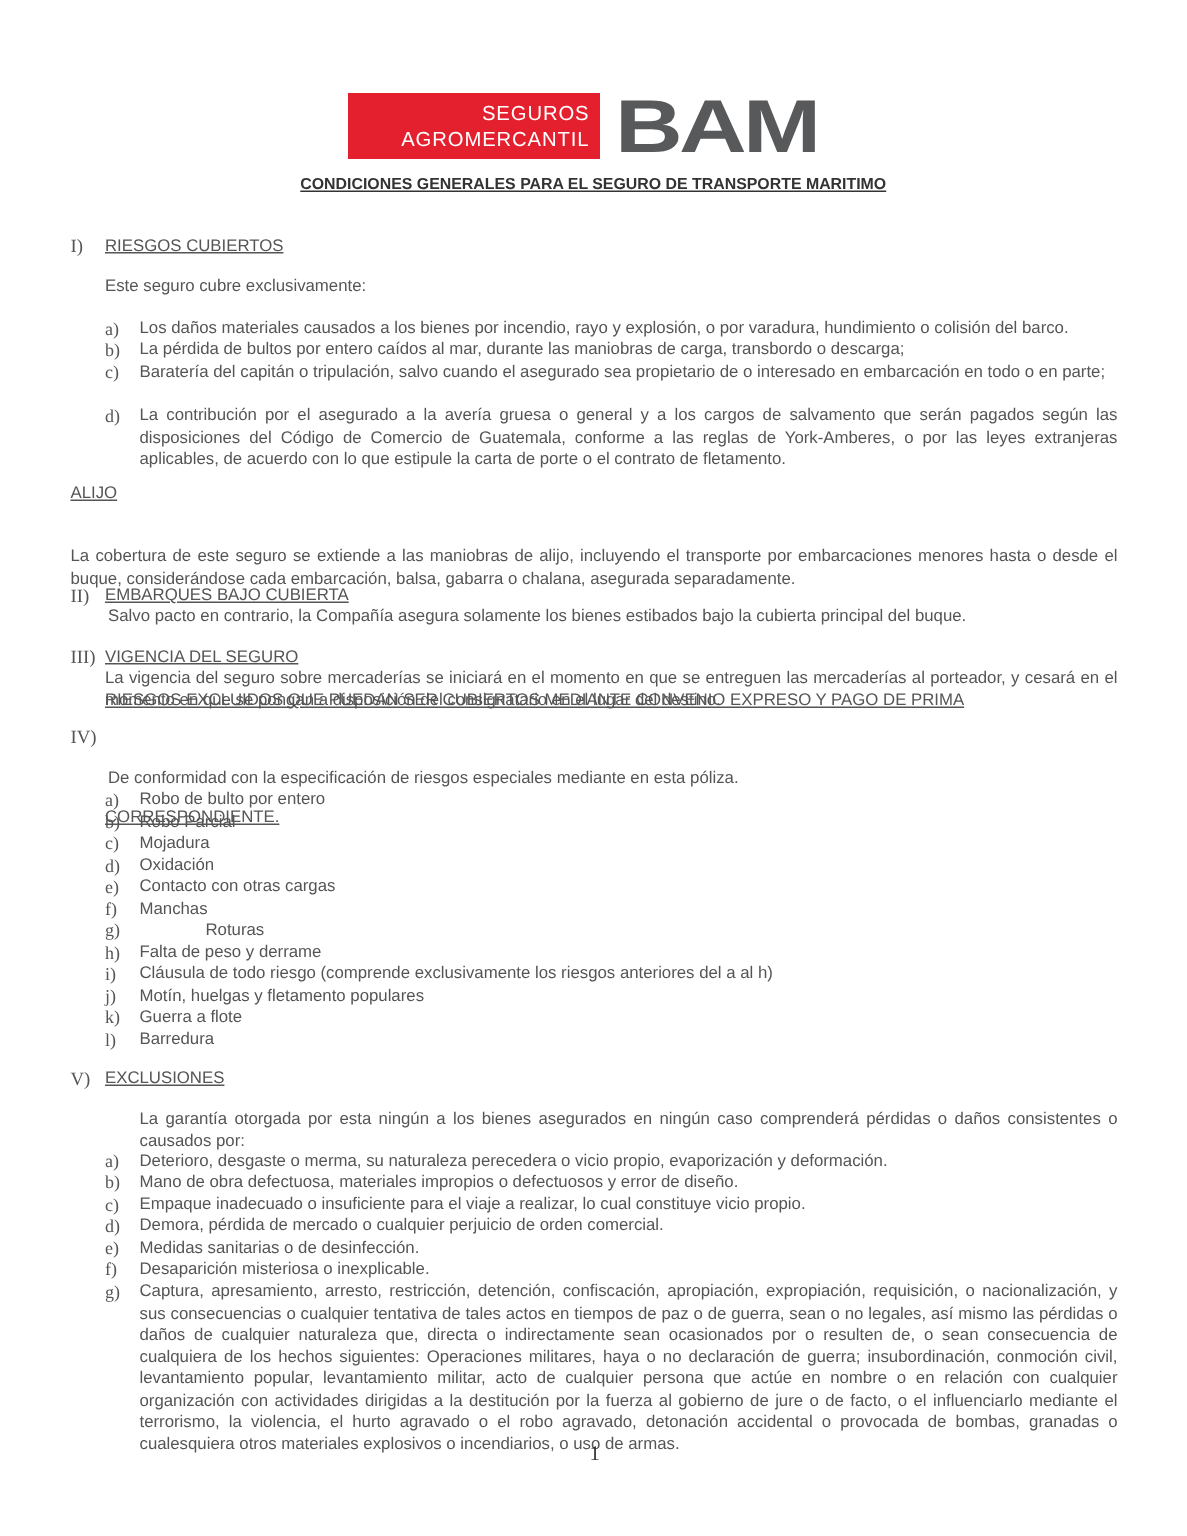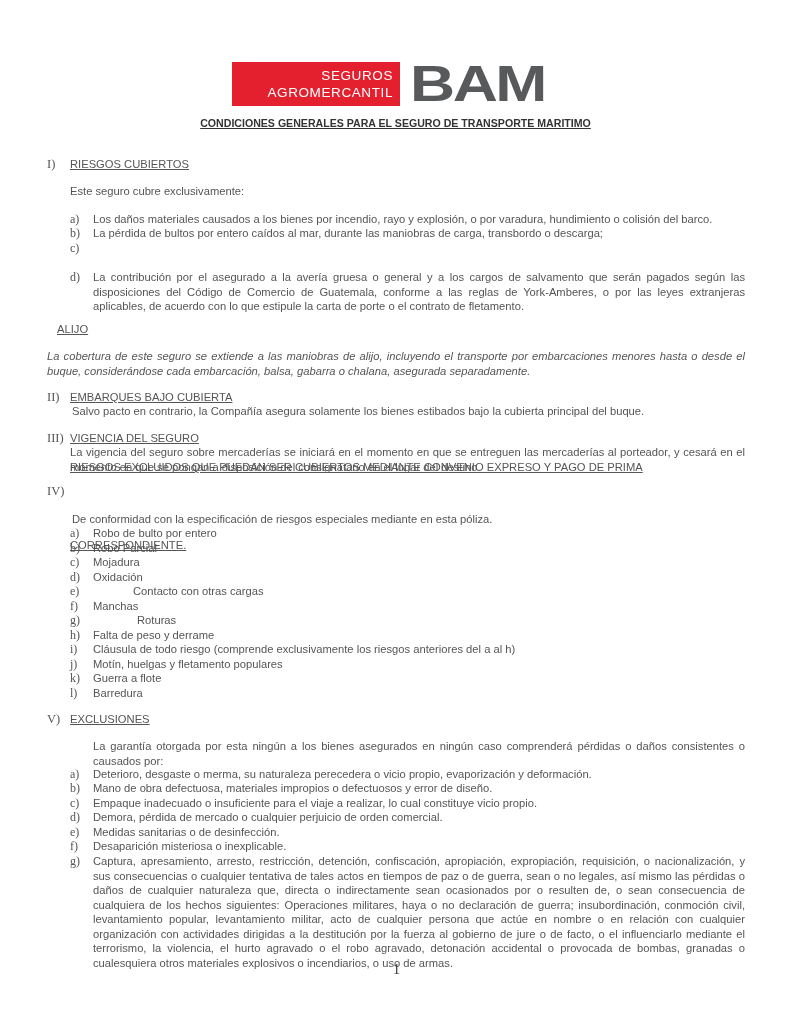--- a/index.html
+++ b/index.html
@@ -47,26 +47,27 @@
   <div class="abs u" style="left:70px; top:157px;">RIESGOS CUBIERTOS</div>
   <div class="abs" style="left:70px; top:184px;">Este seguro cubre exclusivamente:</div>
 
   <div class="abs letter" style="left:70px; top:212px;">a)</div>
   <div class="abs" style="left:93px; top:212px;">Los daños materiales causados a los bienes por incendio, rayo y explosión, o por varadura, hundimiento o colisión del barco.</div>
 
   <div class="abs letter" style="left:70px; top:226px;">b)</div>
   <div class="abs" style="left:93px; top:226px;">La pérdida de bultos por entero caídos al mar, durante las maniobras de carga, transbordo o descarga;</div>
 
   <div class="abs letter" style="left:70px; top:241px;">c)</div>
+  <div class="abs just" style="left:93px; top:241px; width:652px;">Baratería del capitán o tripulación, salvo cuando el asegurado sea propietario de o interesado en embarcación en todo o en parte;</div>
 
   <div class="abs letter" style="left:70px; top:270px;">d)</div>
   <div class="abs just" style="left:93px; top:270px; width:652px;">La contribución por el asegurado a la avería gruesa o general y a los cargos de salvamento que serán pagados según las disposiciones del Código de Comercio de Guatemala, conforme a las reglas de York-Amberes, o por las leyes extranjeras aplicables, de acuerdo con lo que estipule la carta de porte o el contrato de fletamento.</div>
 
-  <div class="abs u" style="left:57px; top:322px;text-decoration:underline;">ALIJO</div>
-  <div class="abs just" style="left:47px; top:349px; width:698px;font-style:italic;">La cobertura de este seguro se extiende a las maniobras de alijo, incluyendo el transporte por embarcaciones menores hasta o desde el buque, considerándose cada embarcación, balsa, gabarra o chalana, asegurada separadamente.</div>
+  <div class="abs u" style="left:47px; top:322px;text-decoration:underline;">ALIJO</div>
+  <div class="abs just" style="left:47px; top:364px; width:698px;">La cobertura de este seguro se extiende a las maniobras de alijo, incluyendo el transporte por embarcaciones menores hasta o desde el buque, considerándose cada embarcación, balsa, gabarra o chalana, asegurada separadamente.</div>
 
   <div class="abs roman" style="left:47px; top:390px;">II)</div>
   <div class="abs u" style="left:70px; top:390px;">EMBARQUES BAJO CUBIERTA</div>
   <div class="abs" style="left:72px; top:404px;">Salvo pacto en contrario, la Compañía asegura solamente los bienes estibados bajo la cubierta principal del buque.</div>
 
   <div class="abs roman" style="left:47px; top:431px;">III)</div>
   <div class="abs u" style="left:70px; top:431px;">VIGENCIA DEL SEGURO</div>
   <div class="abs just" style="left:70px; top:445px; width:675px;">La vigencia del seguro sobre mercaderías se iniciará en el momento en que se entreguen las mercaderías al porteador, y cesará en el momento en que se pongan a disposición del consignatario en el lugar del destino.</div>
 
   <div class="abs roman" style="left:47px; top:484px;">IV)</div>
@@ -77,21 +78,21 @@
   <div>
     <div class="abs letter" style="left:70px; top:526px;">a)</div>
     <div class="abs" style="left:93px; top:526px;">Robo de bulto por entero</div>
     <div class="abs letter" style="left:70px; top:541px;">b)</div>
     <div class="abs" style="left:93px; top:541px;">Robo Parcial</div>
     <div class="abs letter" style="left:70px; top:555px;">c)</div>
     <div class="abs" style="left:93px; top:555px;">Mojadura</div>
     <div class="abs letter" style="left:70px; top:570px;">d)</div>
     <div class="abs" style="left:93px; top:570px;">Oxidación</div>
     <div class="abs letter" style="left:70px; top:584px;">e)</div>
-    <div class="abs" style="left:93px; top:584px;margin-left:40px;">Contacto con otras cargas</div>
+    <div class="abs" style="left:93px; top:584px;">Contacto con otras cargas</div>
     <div class="abs letter" style="left:70px; top:599px;">f)</div>
     <div class="abs" style="left:93px; top:599px;">Manchas</div>
     <div class="abs letter" style="left:70px; top:613px;">g)</div>
     <div class="abs" style="left:93px; top:613px;padding-left:44px;">Roturas</div>
     <div class="abs letter" style="left:70px; top:628px;">h)</div>
     <div class="abs" style="left:93px; top:628px;">Falta de peso y derrame</div>
     <div class="abs letter" style="left:70px; top:642px;">i)</div>
     <div class="abs" style="left:93px; top:642px;">Cláusula de todo riesgo (comprende exclusivamente los riesgos anteriores del a  al  h)</div>
     <div class="abs letter" style="left:70px; top:657px;">j)</div>
     <div class="abs" style="left:93px; top:657px;">Motín, huelgas y fletamento populares</div>

